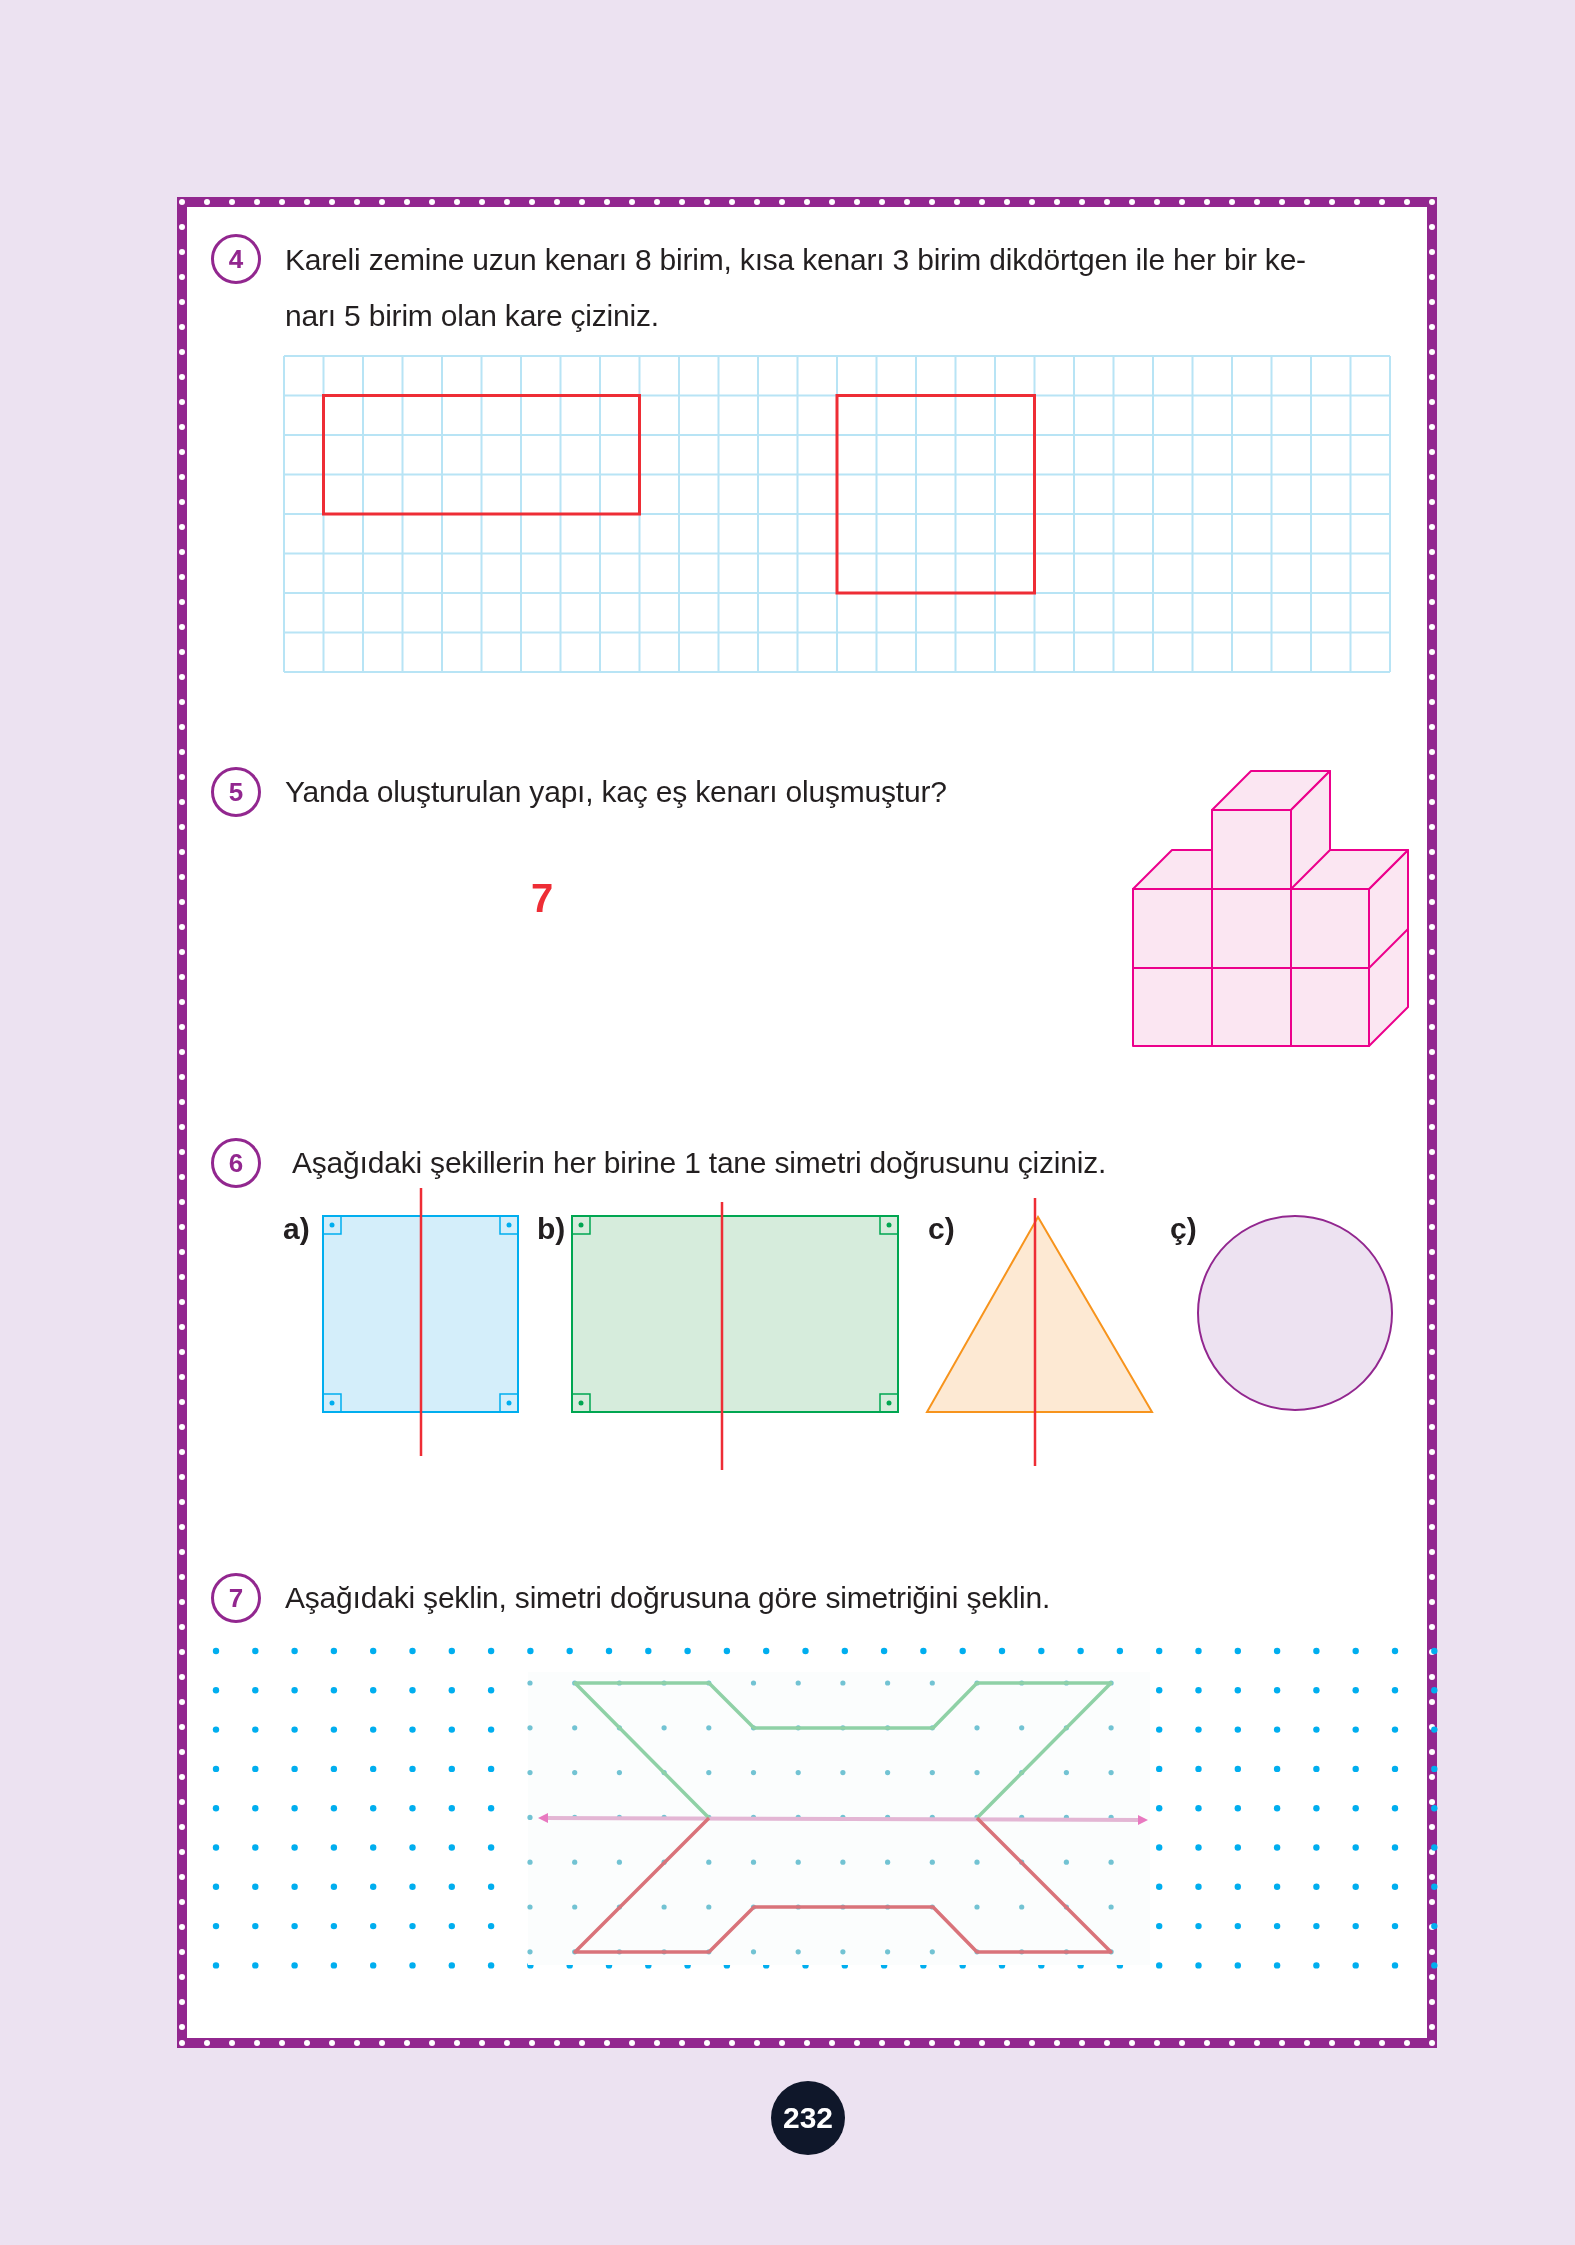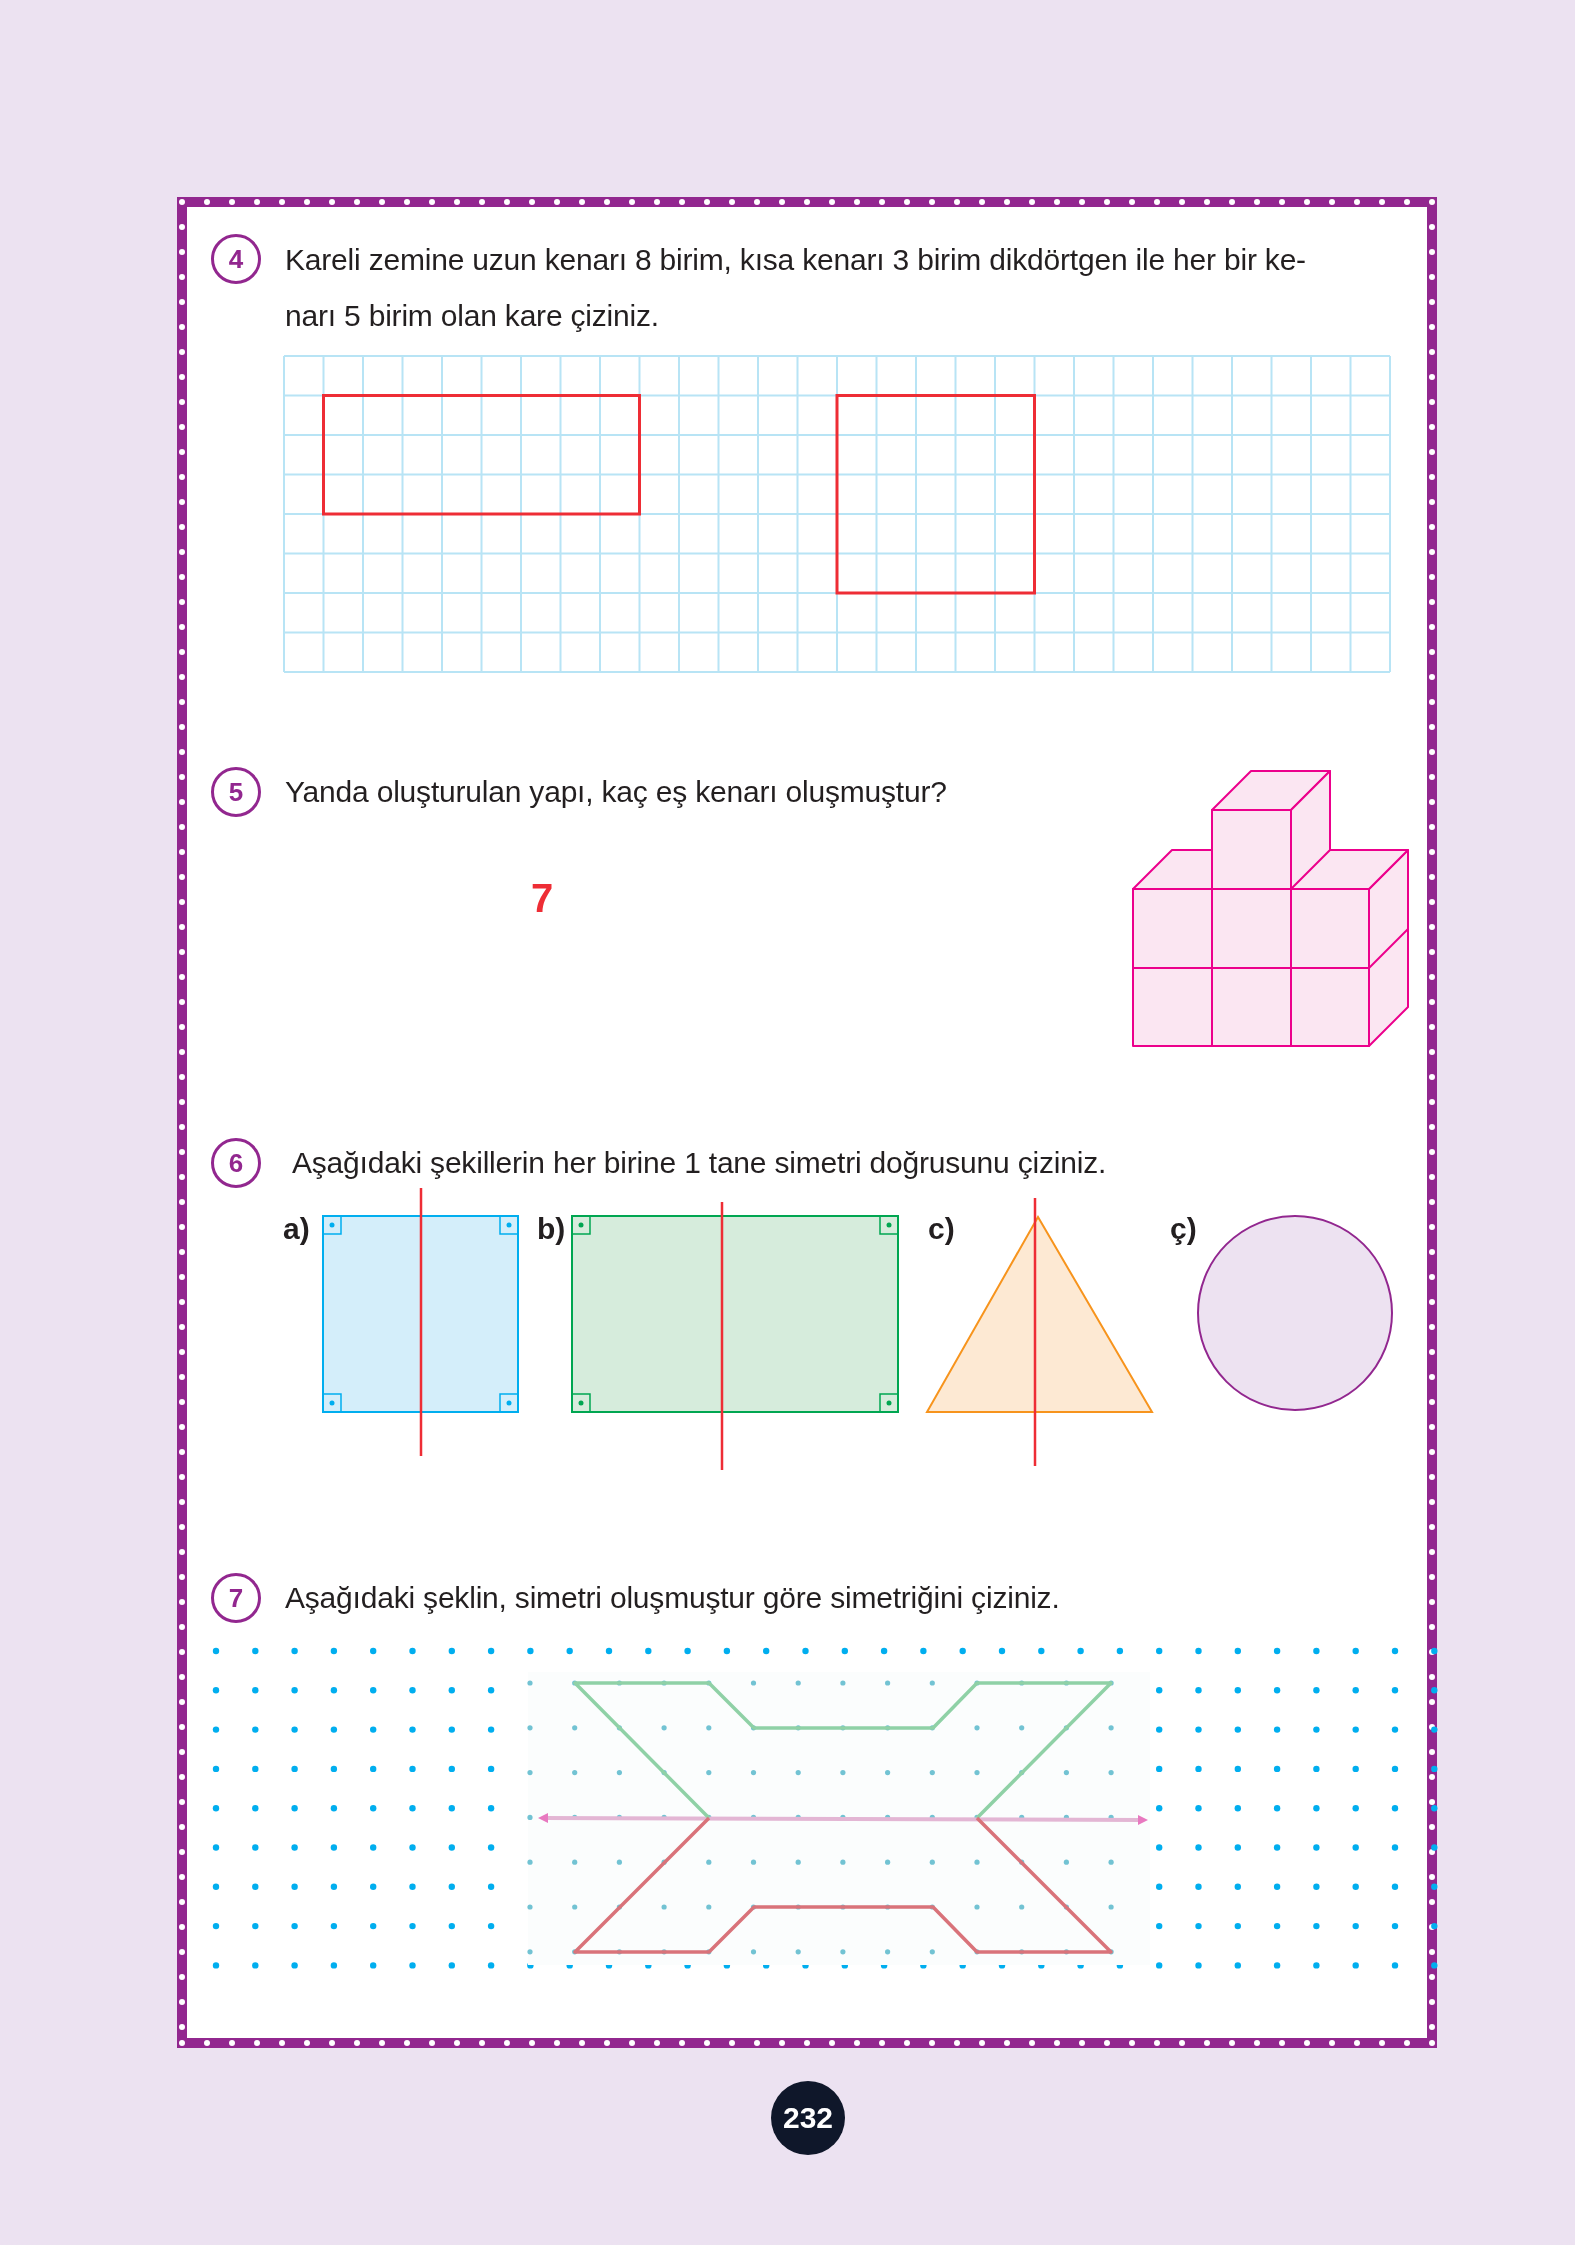--- a/index.html
+++ b/index.html
@@ -414,21 +414,21 @@
     <polygon points="1038,1217 1152,1412 927,1412" fill="#fde9d3" stroke="#f7941d" stroke-width="2"></polygon>
     <line x1="1035" y1="1198" x2="1035" y2="1466" stroke="#ee2d35" stroke-width="2.5"></line>
   </g>
 
   <g>
     <circle cx="1295" cy="1313" r="97" fill="#ede2f1" stroke="#92278f" stroke-width="2"></circle>
   </g>
 </svg>
 
 <div class="qnum" style="left:211px; top:1573px;">7</div>
-<div class="qtext" style="left:285px; top:1573px;">Aşağıdaki şeklin, simetri oluşmuştur göre simetriğini çiziniz.</div>
+<div class="qtext" style="left:285px; top:1573px;">Aşağıdaki şeklin, simetri doğrusuna göre simetriğini şeklin.</div>
 
 <svg style="left:0; top:0;" width="1575" height="2245">
   <g id="outer-dots" fill="#00aeef">
       <circle cx="216" cy="1651" r="3.2"></circle>
       <circle cx="255.3" cy="1651" r="3.2"></circle>
       <circle cx="294.6" cy="1651" r="3.2"></circle>
       <circle cx="333.9" cy="1651" r="3.2"></circle>
       <circle cx="373.2" cy="1651" r="3.2"></circle>
       <circle cx="412.5" cy="1651" r="3.2"></circle>
       <circle cx="451.79999999999995" cy="1651" r="3.2"></circle>

